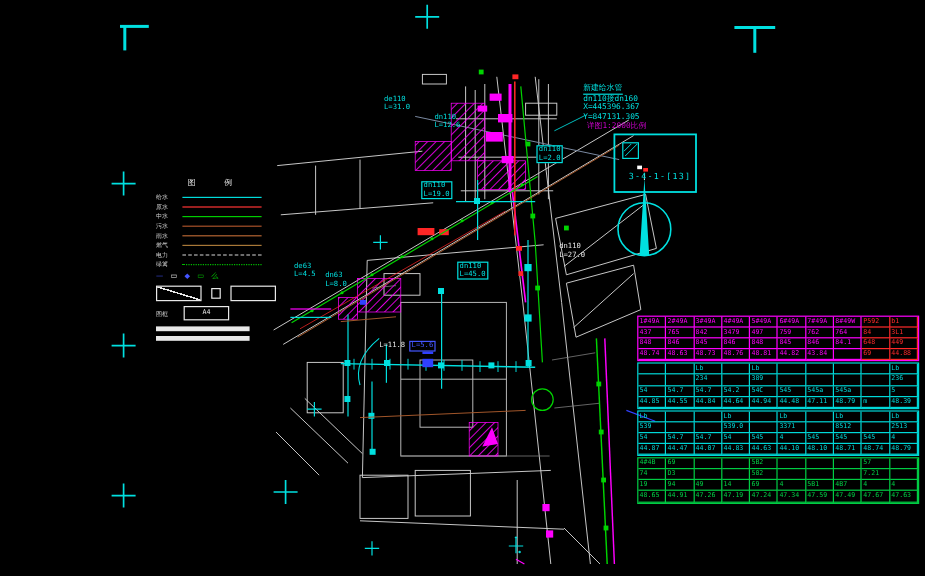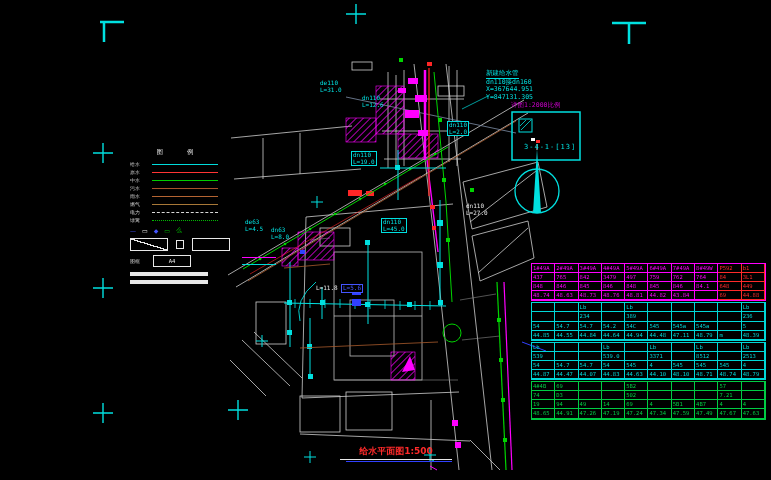--- a/index.html
+++ b/index.html
@@ -3,21 +3,21 @@
 <meta charset="utf-8">
 <style>
   html,body{margin:0;padding:0;background:#000;}
   .stage{position:relative;width:771px;height:480px;background:#000;overflow:hidden;
          font-family:"DejaVu Sans Mono","Liberation Mono",monospace;}
   svg{position:absolute;left:0;top:0;}
   .dlabel{position:absolute;font-size:6px;line-height:6.5px;white-space:pre-line;z-index:5;}
   .dlabel.boxed{border:1px solid #00e0e0;background:#000;padding:0 1px;}
   .annotation{position:absolute;left:486px;top:70px;color:#00e0e0;font-size:6.5px;line-height:7.5px;z-index:5;}
   .annotation .u{border-bottom:1px solid #00e0e0;display:inline-block;}
-  .detail-caption{position:absolute;left:511px;top:101px;color:#cc00cc;font-size:6.5px;z-index:5;}
+  .detail-caption{position:absolute;left:489px;top:101px;color:#cc00cc;font-size:6.5px;z-index:5;}
   .detail-code{position:absolute;left:524px;top:143px;color:#00e0e0;font-size:7px;letter-spacing:1px;z-index:5;}
   
   .legend{position:absolute;left:130px;top:148px;width:100px;z-index:5;}
   .lg-title{color:#e8e8e8;font-size:6.5px;text-align:center;letter-spacing:10px;margin-bottom:3px;}
   .lg-row{display:flex;align-items:center;height:8px;}
   .lg-label{width:22px;font-size:5px;color:#cfcfcf;overflow:hidden;white-space:nowrap;}
   .lg-line{flex:0 0 66px;border-top:1.5px solid;height:0;}
   .lg-line.dashed{border-top-style:dashed;}
   .lg-line.dotted{border-top-style:dotted;}
   .lg-symbols{display:flex;gap:6px;align-items:center;height:9px;margin-top:2px;
@@ -253,21 +253,21 @@
       <rect x="512" y="112" width="68" height="48" stroke-width="1.5"></rect>
       <rect x="519" y="119" width="13" height="13" stroke-width="1"></rect>
       <path d="M521,130 L531,120" stroke-width="0.8"></path>
         <path d="M520,126 L526,120" stroke-width="0.8"></path>
     </g>
   </svg>
 
   <div class="annotation">
     <span class="u">新建给水管</span><br>
     <span>dn110接dn160</span><br>
-    <span>X=367644.951</span><br>
+    <span>X=445396.367</span><br>
     <span>Y=847131.305</span>
   </div>
 
   <div class="detail-caption">详图1:2000比例</div>
   <div class="detail-code">3-4-1-[13]</div>
 
   <div class="dlabel" style="left: 320px; top: 80px; color: rgb(0, 224, 224);">de110
 L=31.0</div>
   <div class="dlabel boxed" style="left: 447px; top: 121px; color: rgb(0, 224, 224); border-color: rgb(0, 224, 224);">dn110
 L=2.0</div>
@@ -544,19 +544,14 @@
           <div class="tbl-cell" style="border-color: rgb(0, 204, 68); color: rgb(0, 204, 68);">47.24</div>
           <div class="tbl-cell" style="border-color: rgb(0, 204, 68); color: rgb(0, 204, 68);">47.34</div>
           <div class="tbl-cell" style="border-color: rgb(0, 204, 68); color: rgb(0, 204, 68);">47.59</div>
           <div class="tbl-cell" style="border-color: rgb(0, 204, 68); color: rgb(0, 204, 68);">47.49</div>
           <div class="tbl-cell" style="border-color: rgb(0, 204, 68); color: rgb(0, 204, 68);">47.67</div>
           <div class="tbl-cell" style="border-color: rgb(0, 204, 68); color: rgb(0, 204, 68);">47.63</div>
         </div>
       </div>
     </div>
 
-  <div class="sheet-title">
-    <div class="t">给水平面图1:500</div>
-    <div class="ul1"></div>
-    <div class="ul2"></div>
-  </div>
 
 </div>
 
 </body></html>

